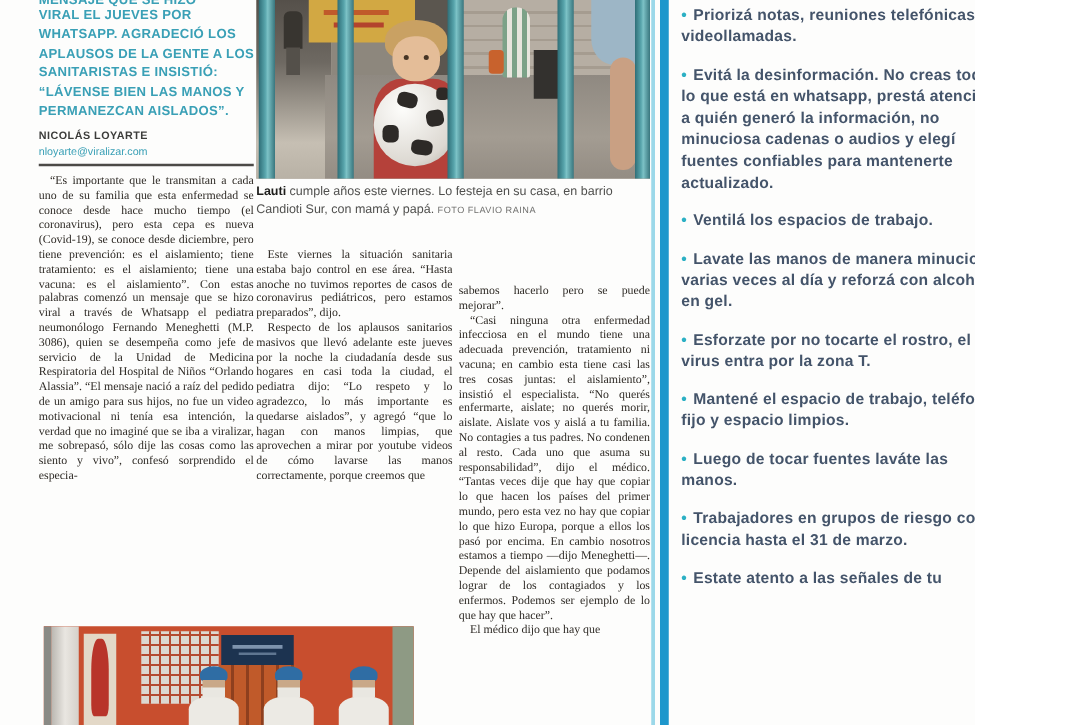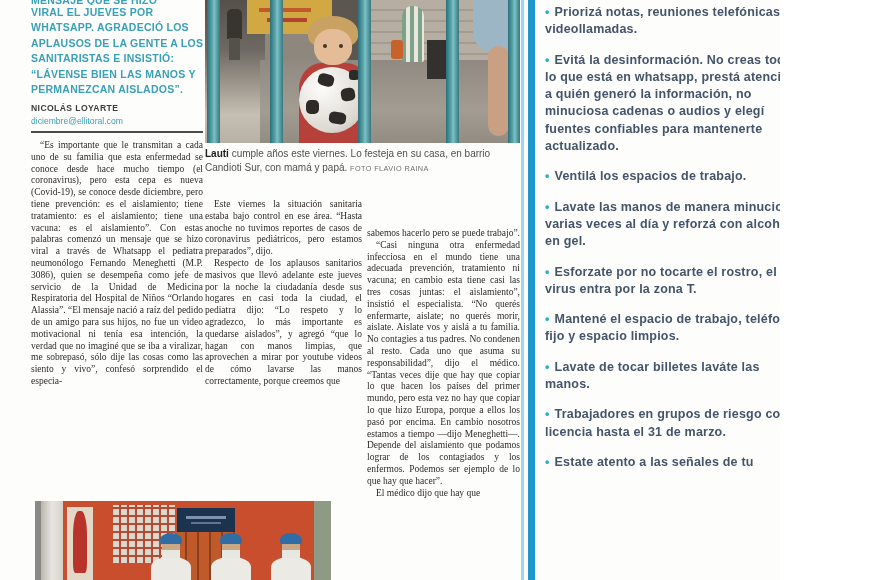--- a/index.html
+++ b/index.html
@@ -108,32 +108,32 @@
 </head>
 <body>
 
 <div class="page">
 
   <div class="kicker-clip">
     <span>MENSAJE QUE SE HIZO</span>
   </div>
   <div class="kicker">VIRAL EL JUEVES POR WHATSAPP. AGRADECIÓ LOS APLAUSOS DE LA GENTE A LOS SANITARISTAS E INSISTIÓ: “LÁVENSE BIEN LAS MANOS Y PERMANEZCAN AISLADOS”.</div>
   <div class="byline">NICOLÁS LOYARTE</div>
-  <div class="bymail">diciembre@ellitoral.com</div>
+  <div class="bymail">nloyarte@viralizar.com</div>
   <div class="byrule"></div>
 
   <div class="bodycol col1">
     <p class="ind">“Es importante que le transmitan a cada uno de su familia que esta enfermedad se conoce desde hace mucho tiempo (el coronavirus), pero esta cepa es nueva (Covid-19), se conoce desde diciembre, pero tiene prevención: es el aislamiento; tiene tratamiento: es el aislamiento; tiene una vacuna: es el aislamiento”. Con estas palabras comenzó un mensaje que se hizo viral a través de Whatsapp el pediatra neumonólogo Fernando Meneghetti (M.P. 3086), quien se desempeña como jefe de servicio de la Unidad de Medicina Respiratoria del Hospital de Niños “Orlando Alassia”. “El mensaje nació a raíz del pedido de un amigo para sus hijos, no fue un video motivacional ni tenía esa intención, la verdad que no imaginé que se iba a viralizar, me sobrepasó, sólo dije las cosas como las siento y vivo”, confesó sorprendido el especia-</p>
   </div>
   <div class="bodycol col2">
     <p class="ind">Este viernes la situación sanitaria estaba bajo control en ese área. “Hasta anoche no tuvimos reportes de casos de coronavirus pediátricos, pero estamos preparados”, dijo.</p>
     <p class="ind">Respecto de los aplausos sanitarios masivos que llevó adelante este jueves por la noche la ciudadanía desde sus hogares en casi toda la ciudad, el pediatra dijo: “Lo respeto y lo agradezco, lo más importante es quedarse aislados”, y agregó “que lo hagan con manos limpias, que aprovechen a mirar por youtube videos de cómo lavarse las manos correctamente, porque creemos que</p>
   </div>
   <div class="bodycol col3">
-    <p>sabemos hacerlo pero se puede trabajo”.</p>
+    <p>sabemos hacerlo pero se puede mejorar”.</p>
     <p class="ind">“Casi ninguna otra enfermedad infecciosa en el mundo tiene una adecuada prevención, tratamiento ni vacuna; en cambio esta tiene casi las tres cosas juntas: el aislamiento”, insistió el especialista. “No querés enfermarte, aislate; no querés morir, aislate. Aislate vos y aislá a tu familia. No contagies a tus padres. No condenen al resto. Cada uno que asuma su responsabilidad”, dijo el médico. “Tantas veces dije que hay que copiar lo que hacen los países del primer mundo, pero esta vez no hay que copiar lo que hizo Europa, porque a ellos los pasó por encima. En cambio nosotros estamos a tiempo —dijo Meneghetti—. Depende del aislamiento que podamos lograr de los contagiados y los enfermos. Podemos ser ejemplo de lo que hay que hacer”.</p>
     <p class="ind">El médico dijo que hay que</p>
   </div>
 
   <div class="photo-top">
     <div class="pt-blur">
       <div class="corridor"></div>
       <div class="walker"></div>
       <div class="walker-legs"></div>
       <div class="midwall"></div>
@@ -209,18 +209,18 @@
   <div class="vline-blue"></div>
   <div class="vbar-right"></div>
 
   <ul class="tips">
     <li><span class="dot">•</span><span>Priorizá notas, reuniones telefónicas y videollamadas.</span></li>
     <li><span class="dot">•</span><span>Evitá la desinformación. No creas todo lo que está en whatsapp, prestá atención a quién generó la información, no minuciosa cadenas o audios y elegí fuentes confiables para mantenerte actualizado.</span></li>
     <li><span class="dot">•</span><span>Ventilá los espacios de trabajo.</span></li>
     <li><span class="dot">•</span><span>Lavate las manos de manera minuciosa varias veces al día y reforzá con alcohol en gel.</span></li>
     <li><span class="dot">•</span><span>Esforzate por no tocarte el rostro, el virus entra por la zona T.</span></li>
     <li><span class="dot">•</span><span>Mantené el espacio de trabajo, teléfono fijo y espacio limpios.</span></li>
-    <li><span class="dot">•</span><span>Lavate de tocar billetes laváte las manos.</span></li>
+    <li><span class="dot">•</span><span>Luego de tocar fuentes laváte las manos.</span></li>
     <li><span class="dot">•</span><span>Trabajadores en grupos de riesgo con licencia hasta el 31 de marzo.</span></li>
     <li><span class="dot">•</span><span>Estate atento a las señales de tu</span></li>
   </ul>
 
 </div>
 
 </body></html>

